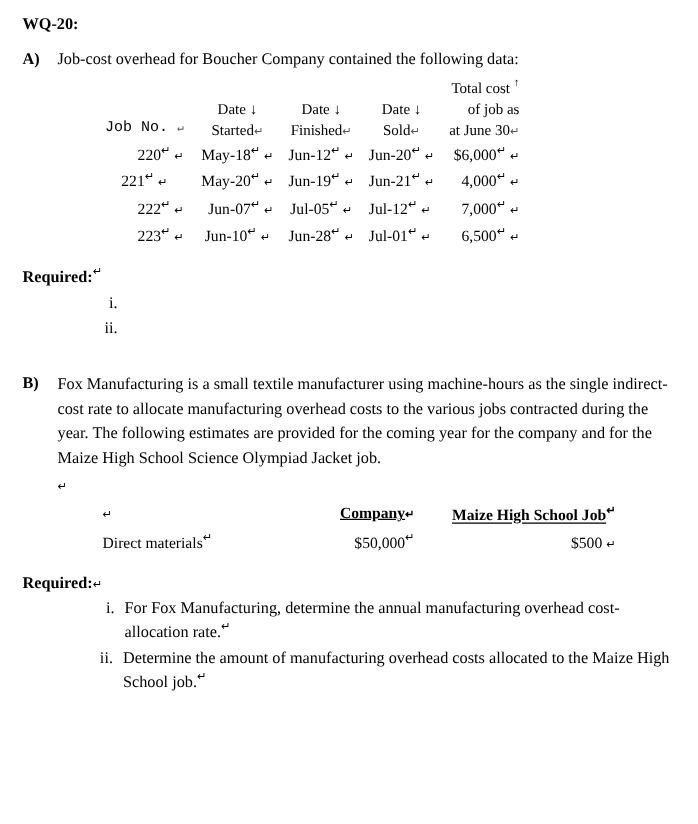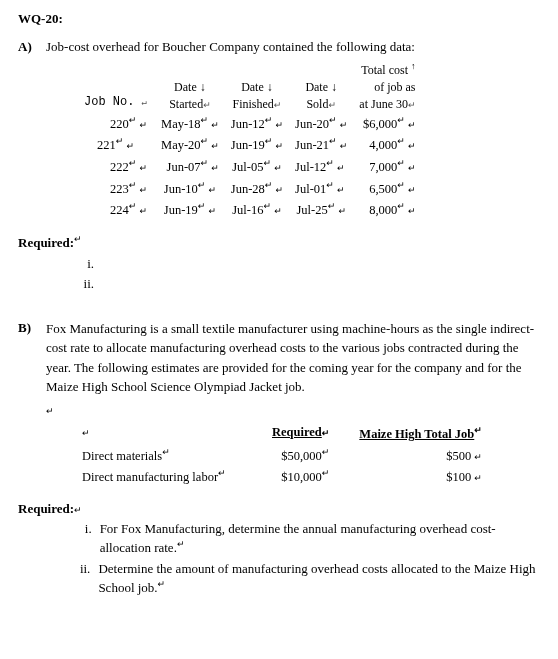--- a/index.html
+++ b/index.html
@@ -105,27 +105,20 @@
     <td style="text-align:left;">Jul-12<span style="font-size:9px; vertical-align:super;">↵</span> <span style="font-size:9px;">↵</span></td>
     <td style="text-align:right;">7,000<span style="font-size:9px; vertical-align:super;">↵</span> <span style="font-size:9px;">↵</span></td>
   </tr>
       <tr>
     <td style="text-align:right; padding-right:8px;">223<span style="font-size:9px; vertical-align:super;">↵</span> <span style="font-size:9px;">↵</span></td>
     <td style="text-align:center;">Jun-10<span style="font-size:9px; vertical-align:super;">↵</span> <span style="font-size:9px;">↵</span></td>
     <td style="text-align:center;">Jun-28<span style="font-size:9px; vertical-align:super;">↵</span> <span style="font-size:9px;">↵</span></td>
     <td style="text-align:left;margin-top:25px;">Jul-01<span style="font-size:9px; vertical-align:super;">↵</span> <span style="font-size:9px;">↵</span></td>
     <td style="text-align:right;">6,500<span style="font-size:9px; vertical-align:super;">↵</span> <span style="font-size:9px;">↵</span></td>
   </tr>
-      <tr>
-    <td style="text-align:right; padding-right:8px;">224<span style="font-size:9px; vertical-align:super;">↵</span> <span style="font-size:9px;">↵</span></td>
-    <td style="text-align:center;">Jun-19<span style="font-size:9px; vertical-align:super;">↵</span> <span style="font-size:9px;">↵</span></td>
-    <td style="text-align:center;">Jul-16<span style="font-size:9px; vertical-align:super;">↵</span> <span style="font-size:9px;">↵</span></td>
-    <td style="text-align:center;">Jul-25<span style="font-size:9px; vertical-align:super;">↵</span> <span style="font-size:9px;">↵</span></td>
-    <td style="text-align:right;">8,000<span style="font-size:9px; vertical-align:super;">↵</span> <span style="font-size:9px;">↵</span></td>
-  </tr>
     </tbody>
 </table>
 
 <div class="spacer"></div>
 
 <div style="margin-bottom:2px;">
   <span style="font-weight:bold; margin-left:0px;">Required:</span><span style="font-size:9px; vertical-align:super;">↵</span>
 </div>
 <ul class="roman-list" id="required1-list">
     <li>
@@ -146,37 +139,32 @@
 </div>
 <div style="margin-left:28px; margin-bottom:4px;">
   <span style="font-size:9px;">↵</span>
 </div>
 
 <table class="cost-table">
   <thead>
     <tr>
       <td style="width:190px;"><span style="font-size:9px;">↵</span></td>
       <td style="text-align:center; font-weight:bold;">
-        <span style="text-decoration:underline;">Required</span><span style="font-size:9px;">↵</span>
+        <span style="text-decoration:underline;">Company</span><span style="font-size:9px;">↵</span>
       </td>
       <td style="text-align:center; font-weight:bold; padding-left:20px;">
-        <span style="text-decoration:underline;">Maize High Total Job</span><span style="font-size:9px; vertical-align:super;">↵</span>
+        <span style="text-decoration:underline;">Maize High School Job</span><span style="font-size:9px; vertical-align:super;">↵</span>
       </td>
     </tr>
   </thead>
   <tbody id="cost-table-body">
       <tr>
     <td style="padding-right:8px;">Direct materials<span style="font-size:9px; vertical-align:super;">↵</span></td>
     <td style="text-align:right;">$50,000<span style="font-size:9px; vertical-align:super;">↵</span></td>
     <td style="text-align:right; padding-left:20px;">$500<span style="font-size:9px; vertical-align:super;"></span> <span style="font-size:9px;">↵</span></td>
-  </tr>
-      <tr>
-    <td style="padding-right:8px;">Direct manufacturing labor<span style="font-size:9px; vertical-align:super;">↵</span></td>
-    <td style="text-align:right;">$10,000<span style="font-size:9px; vertical-align:super;">↵</span></td>
-    <td style="text-align:right; padding-left:20px;">$100<span style="font-size:9px; vertical-align:super;"></span> <span style="font-size:9px;">↵</span></td>
   </tr>
     </tbody>
 </table>
 
 <div class="spacer"></div>
 
 <div style="margin-bottom:2px;">
   <span style="font-weight:bold;">Required:</span><span style="font-size:9px;">↵</span>
 </div>
 <ul class="roman-list" id="required2-list">

